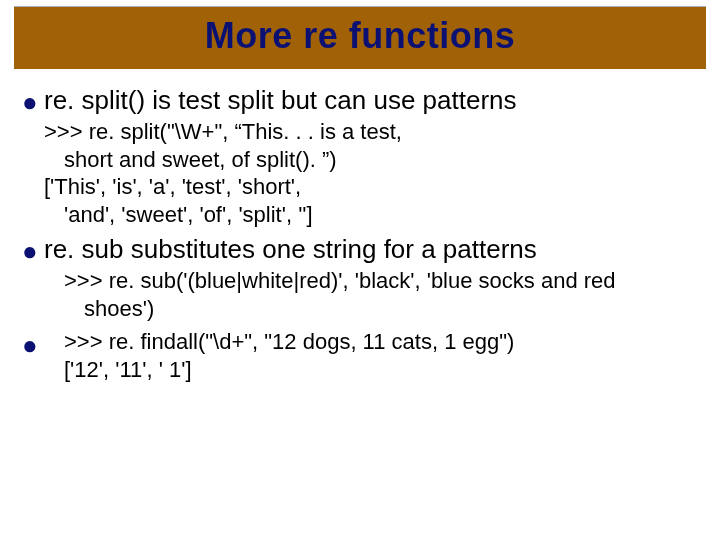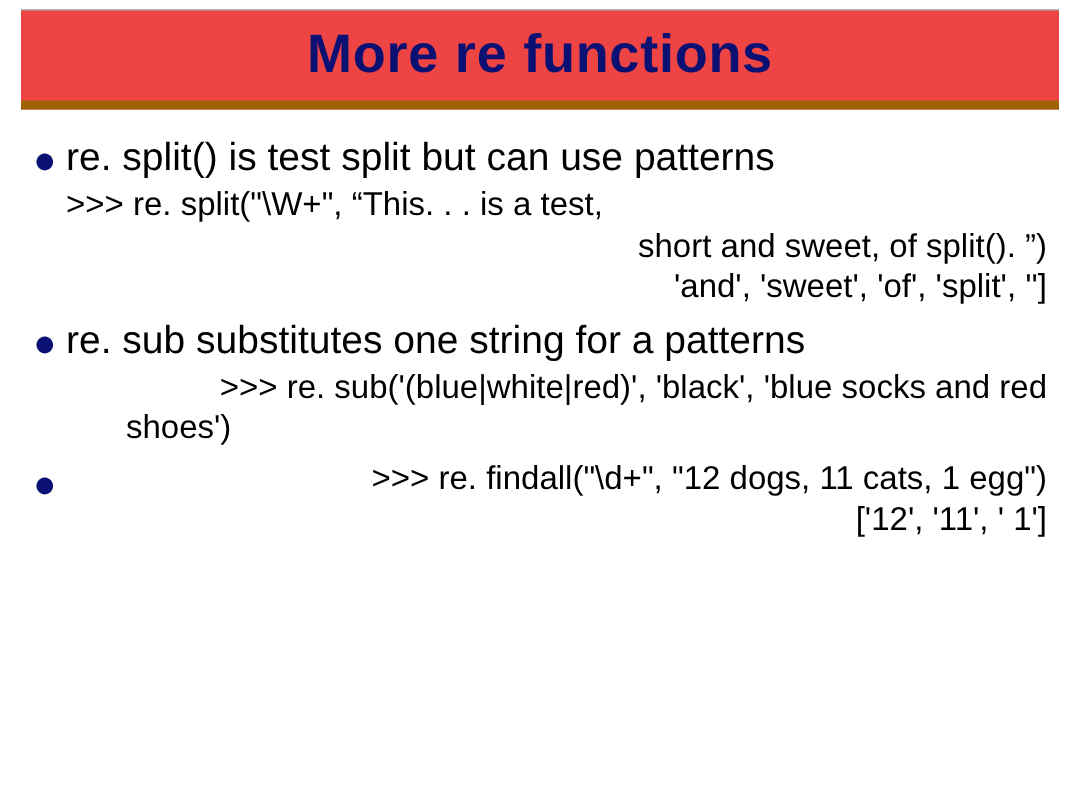--- a/index.html
+++ b/index.html
@@ -13,23 +13,23 @@
   }
   .slide {
     box-sizing: border-box;
     width: 720px;
     height: 540px;
     padding: 0;
   }
   .title-bar {
     box-sizing: border-box;
     margin: 6px 14px 6px 14px;
-    background: #ef4444;
+    background: #a16207;
     border-top: 1px solid #b0b0b8;
-    border-bottom: 6px solid #a16207;
+    border-bottom: 2px solid #a16207;
     text-align: center;
     padding: 8px 0 10px 0;
   }
   .title-bar h1 {
     margin: 0;
     font-size: 36px;
     font-weight: bold;
     color: #0b1172;
     letter-spacing: 0.5px;
   }
@@ -53,21 +53,20 @@
   }
   .code {
     font-size: 22px;
     line-height: 1.25;
     margin-left: 22px;
     margin-top: 2px;
   }
   .code .indent {
     padding-left: 20px;
     display: block;
-    text-align: right;
   }
   .code .indent2 {
     padding-left: 40px;
     display: block;
   }
 </style>
 </head>
 <body>
 
 <div class="slide">
@@ -78,20 +77,21 @@
 
   <div class="body">
 
     <div class="point">
       <span class="bullet">●</span>
       <span>re. split() is test split but can use patterns</span>
     </div>
     <div class="code">
       <span>&gt;&gt;&gt; re. split("\W+", “This. . . is a test,</span>
       <span class="indent">short and sweet, of split(). ”)</span>
+      <span style="display:block">['This', 'is', 'a', 'test', 'short',</span>
       <span class="indent">'and', 'sweet', 'of', 'split', '']</span>
     </div>
 
     <div class="point">
       <span class="bullet">●</span>
       <span>re. sub substitutes one string for a patterns</span>
     </div>
     <div class="code">
       <span class="indent">&gt;&gt;&gt; re. sub('(blue|white|red)', 'black', 'blue socks and red</span>
       <span class="indent2">shoes')</span>

